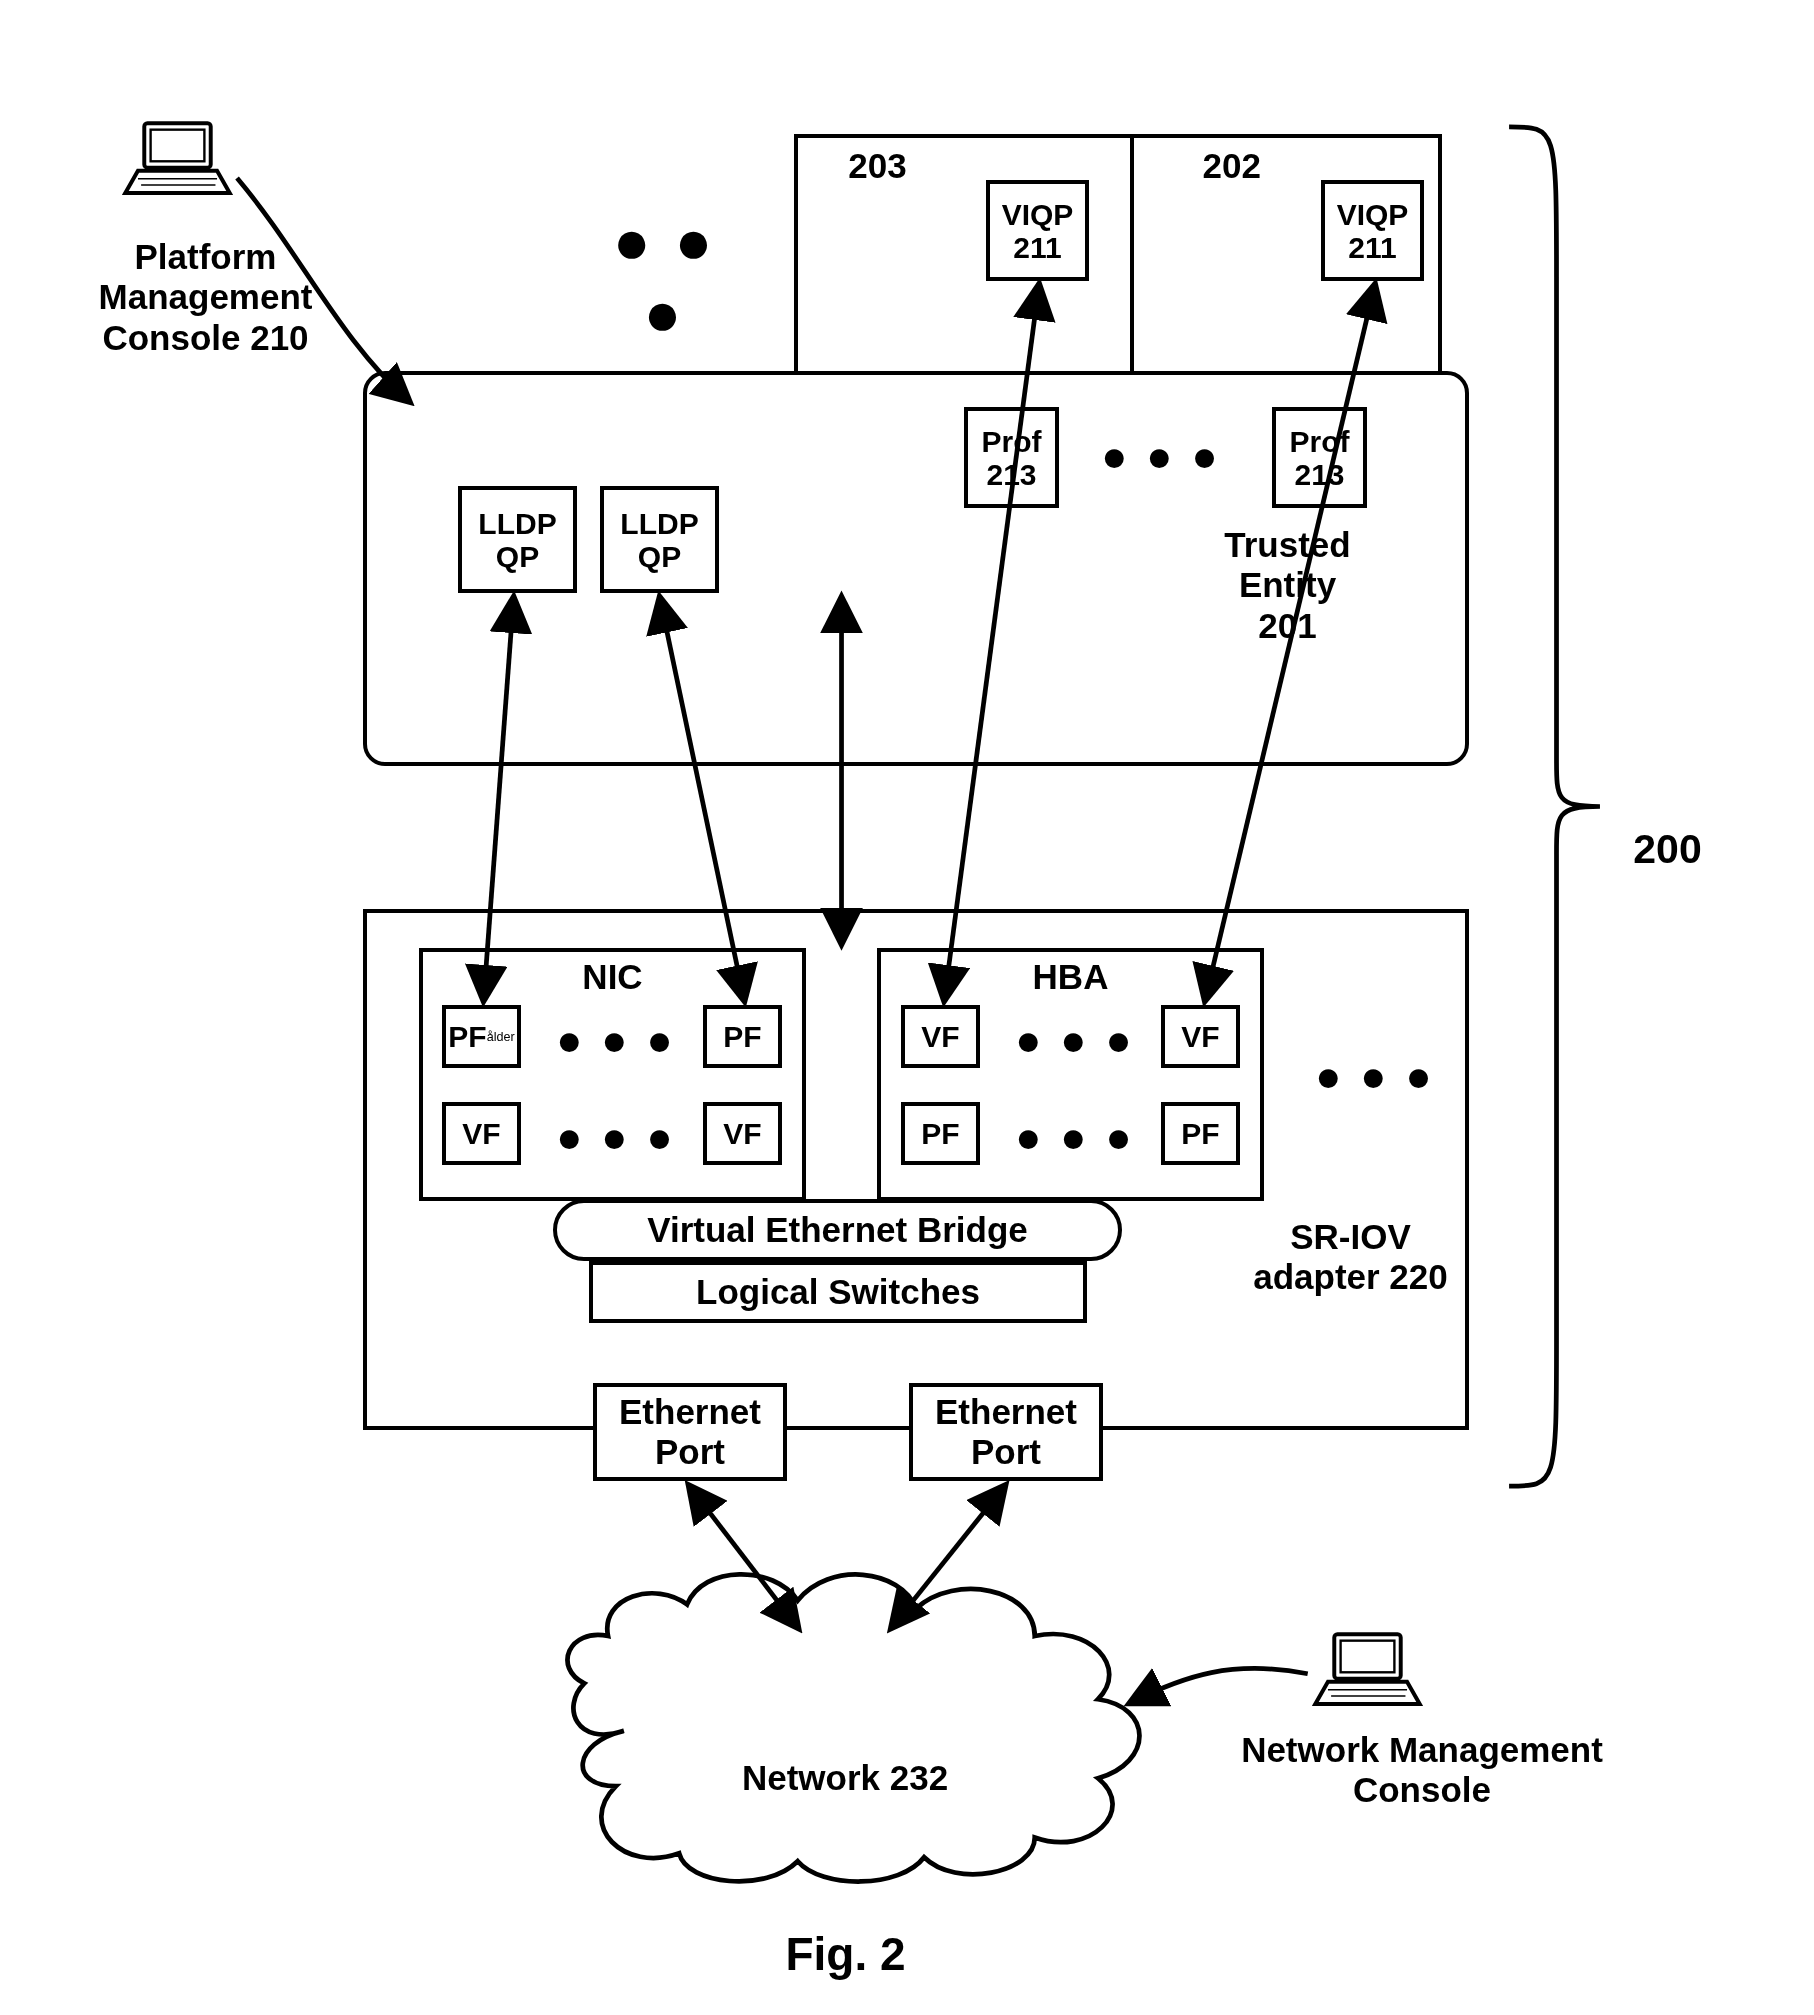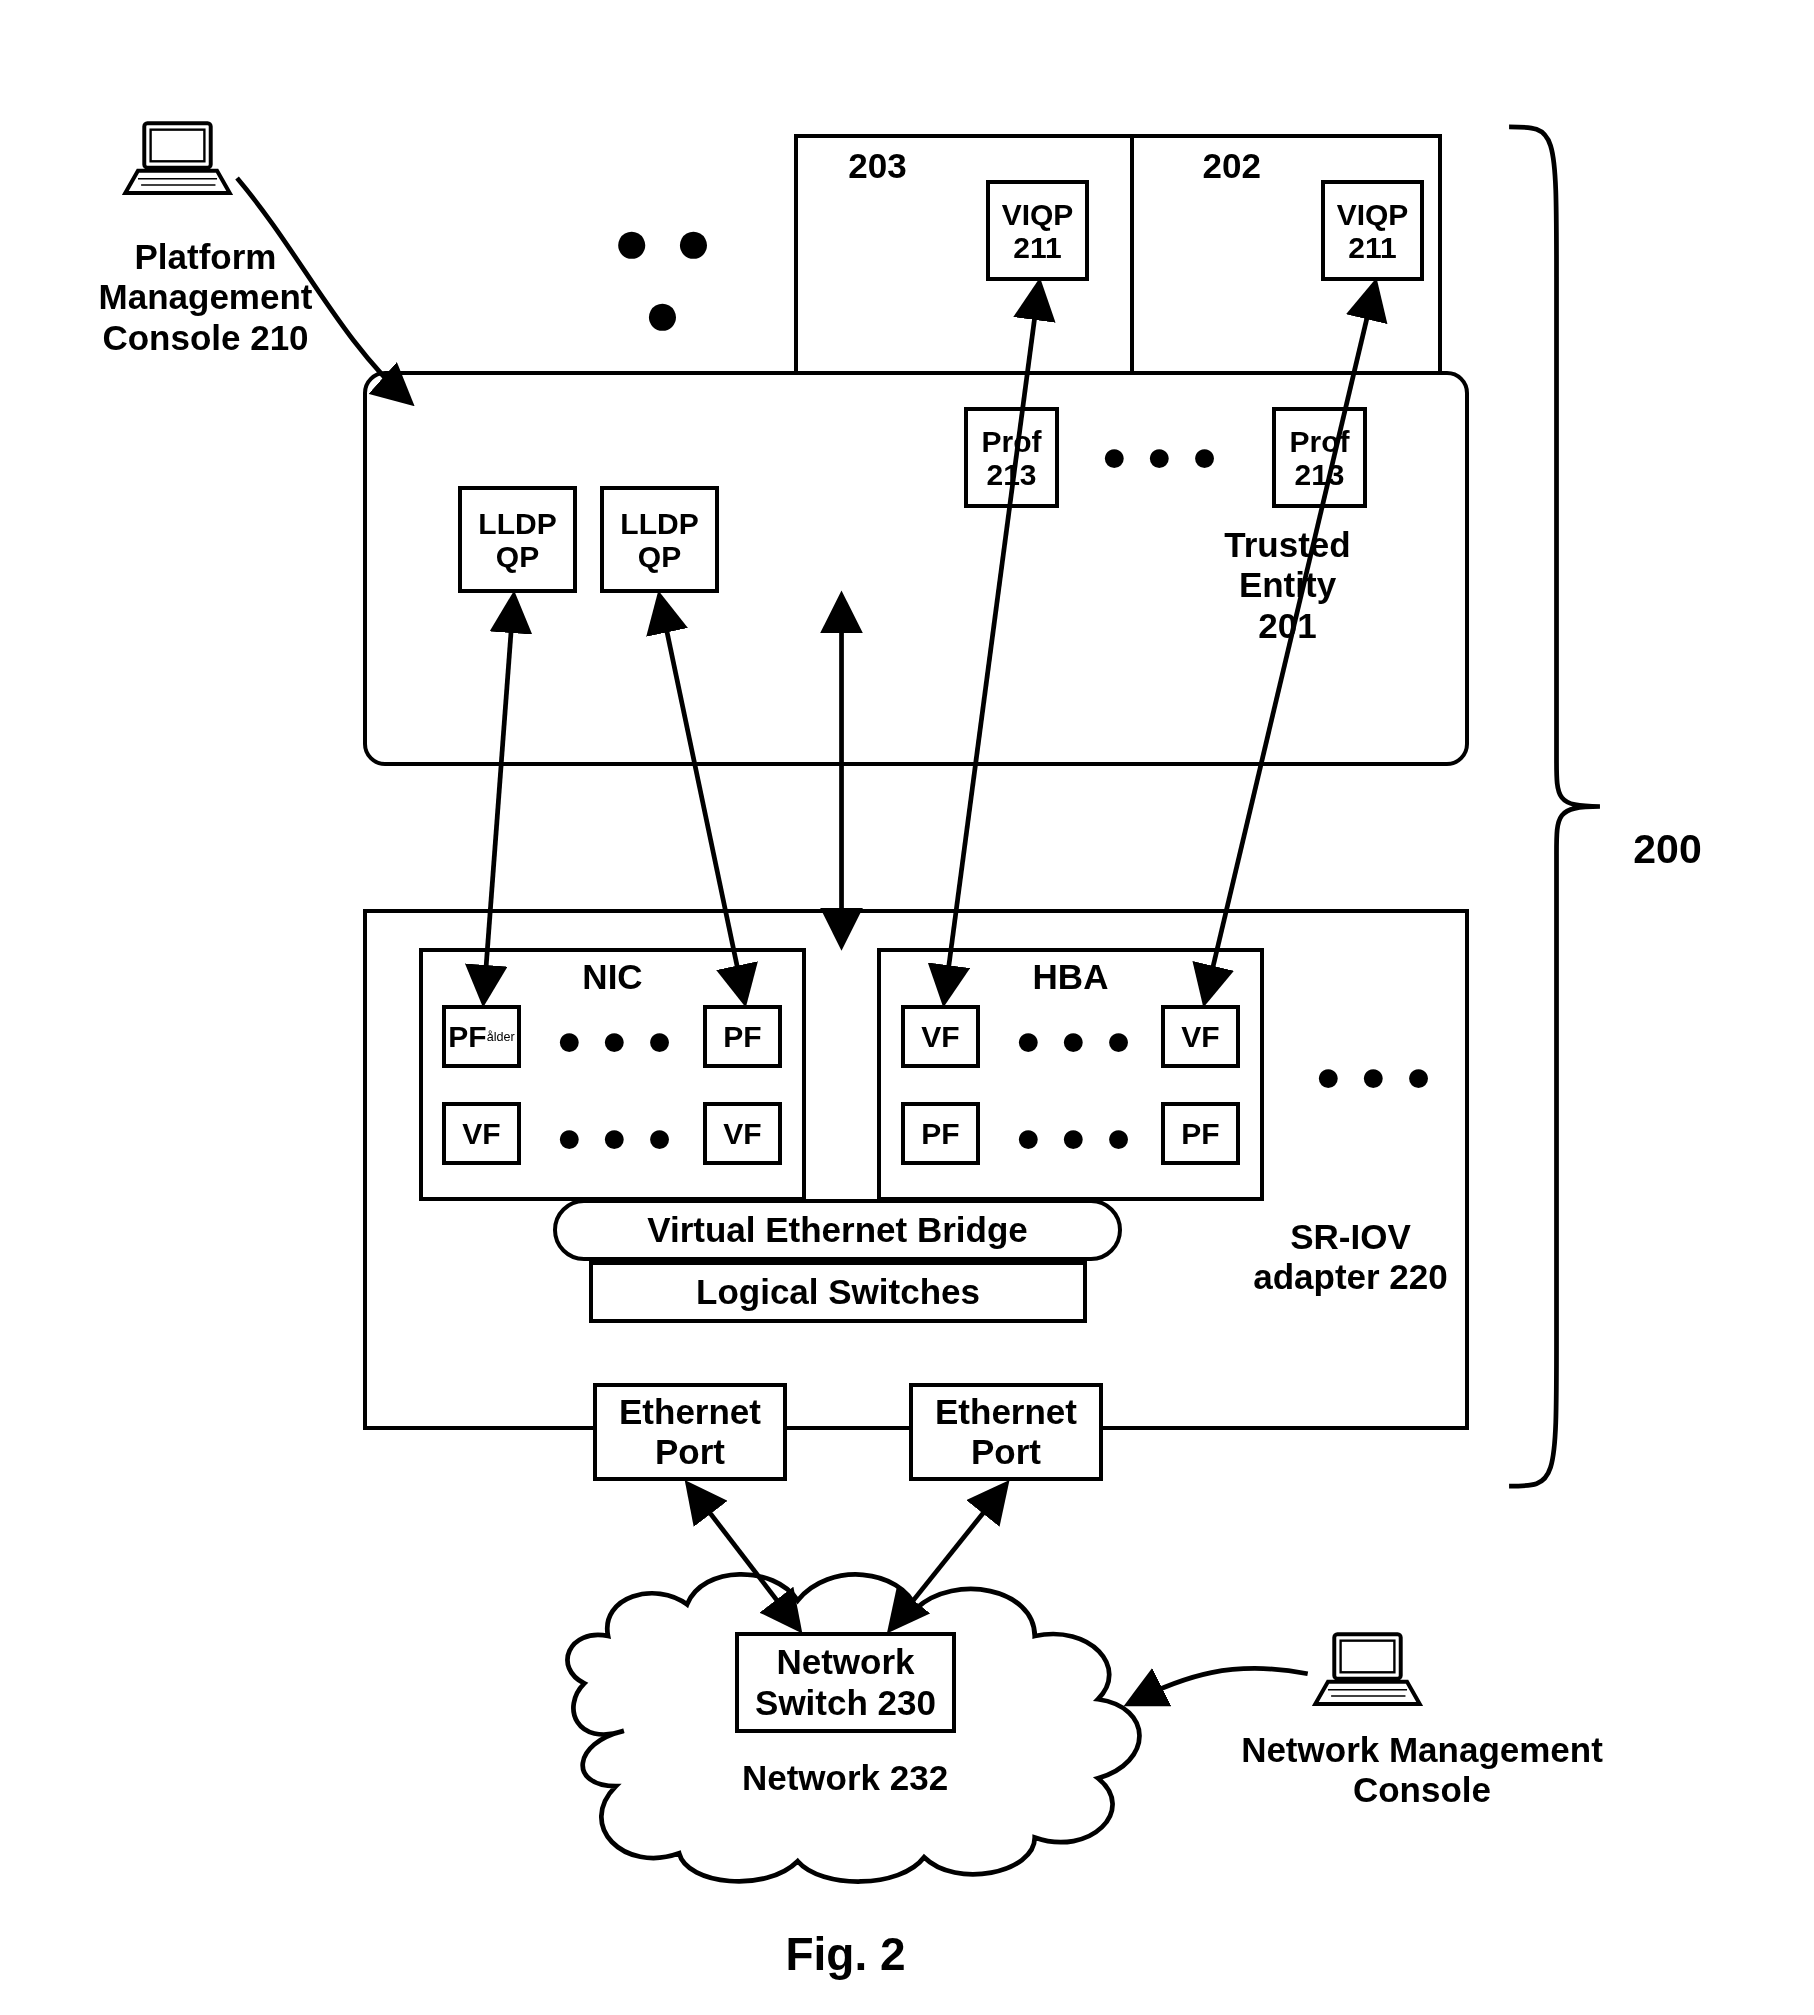--- a/index.html
+++ b/index.html
@@ -185,23 +185,20 @@
       C540,30 640,50 640,110
       C710,95 760,150 720,190
       C790,200 790,270 720,290
       C770,330 710,390 640,365
       C640,410 540,430 500,390
       C470,430 370,430 340,395
       C300,435 200,425 190,385
       C120,410 60,350 110,300
       C50,300 55,245 120,230 Z" fill="#fff" stroke="#000" stroke-width="6"></path>
   </svg>
-  <div class="box" style="left:735px; top:1632px; width:221px; height:101px; display:flex;align-items:center;justify-content:center;">
-    <div class="label med" style="position:static">Network<br>Switch 230</div>
-  </div>
   <div class="label med" style="left:687px; top:1758px; width:316px;">Network 232</div>
 
   <svg class="laptop" style="left:122px; top:117px;" width="111" height="87" viewBox="0 0 140 110">
     <rect x="28" y="8" width="84" height="56" rx="4" fill="#fff" stroke="#000" stroke-width="5"></rect>
     <rect x="36" y="16" width="68" height="40" fill="#fff" stroke="#000" stroke-width="3"></rect>
     <path d="M20,68 L120,68 L136,96 L4,96 Z" fill="#fff" stroke="#000" stroke-width="5"></path>
     <line x1="20" y1="78" x2="120" y2="78" stroke="#000" stroke-width="2"></line>
     <line x1="24" y1="86" x2="118" y2="86" stroke="#000" stroke-width="2"></line>
   </svg>
   <div class="label med" style="left:71px; top:237px; width:269px; text-align:center;">Platform<br>Management<br>Console 210</div>

